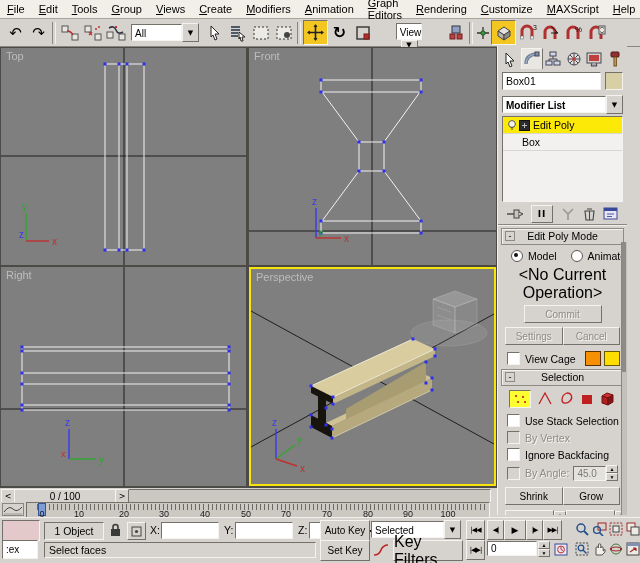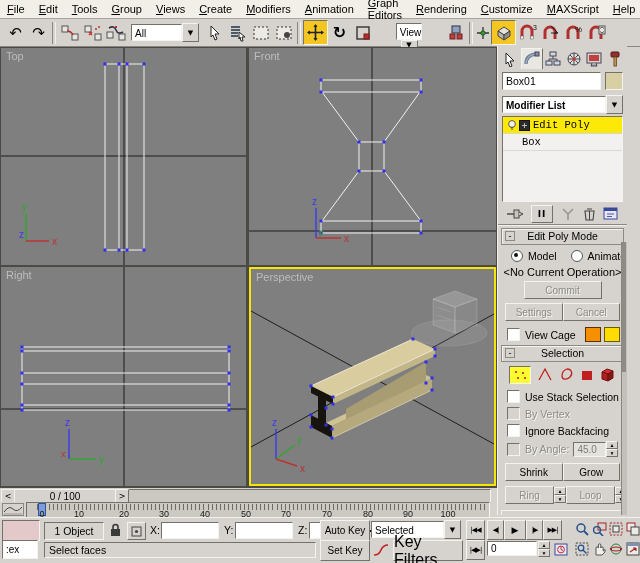--- a/index.html
+++ b/index.html
@@ -47,21 +47,21 @@
   .ro-min{position:absolute;left:3px;top:2px;width:10px;height:10px;font-size:9px;line-height:9px;text-align:center;border:1px solid #8d8a84;background:#d6d3ce;box-sizing:border-box;}
   .cb{width:11px;height:11px;background:#fff;border:1px solid;border-color:#74716b #f5f3ef #f5f3ef #74716b;flex:0 0 auto;}
   .cb.dis{background:#d6d3ce;}
   .cblabel{margin-left:5px;font-size:10.5px;}
   .radio{width:10px;height:10px;border-radius:50%;border:1px solid #5a5752;background:#fff;position:relative;flex:0 0 auto;}
   .radio.checked::after{content:"";position:absolute;left:2px;top:2px;width:4px;height:4px;border-radius:50%;background:#111;}
   .spin{width:12px;display:flex;flex-direction:column;flex:0 0 auto;}
   .spin div{height:8px;font-size:5px;display:flex;align-items:center;justify-content:center;background:#d6d3ce;border:1px solid;border-color:#f5f3ef #74716b #74716b #f5f3ef;box-sizing:border-box;}
 
   
-  #stackbox{margin:2px 4px;height:84px;background:#f2f1ef;border:1px solid;border-color:#74716b #f5f3ef #f5f3ef #74716b;overflow:hidden;font-family:Liberation Mono, monospace;}
+  #stackbox{margin:2px 4px;height:84px;background:#f2f1ef;border:1px solid;border-color:#74716b #f5f3ef #f5f3ef #74716b;overflow:hidden;}
   .stack-row{height:16px;display:flex;align-items:center;font-size:10.5px;border-bottom:1px solid #d9d7d3;}
   .stack-row.sel{background:#fde908;}
 
   
   #timeslider{position:absolute;left:0;top:488px;width:497px;height:14px;background:#d6d3ce;}
   #trackbar{position:absolute;left:0;top:502px;width:497px;height:15px;background:#d6d3ce;}
   .tick-label{position:absolute;top:7px;transform:translateX(-50%);font-size:9px;color:#1a1a1a;}
 
   
   #statusbar{position:absolute;left:0;top:517px;width:640px;height:46px;background:#d6d3ce;border-top:1px solid #f2f0ec;}
@@ -471,21 +471,21 @@
       <div class="ro-head">
         <span class="ro-min">-</span>
         <span>Edit Poly Mode</span>
       </div>
       <div class="row" style="margin:5px 0 0 10px;text-align:center;">
         <span class="radio checked"></span>
         <span class="cblabel">Model</span>
         <span class="radio" style="margin-left:14px;"></span>
         <span class="cblabel">Animate</span>
       </div>
-      <div style="text-align:center;margin-top:4px;font-size:11px;">&lt;No Current Operation&gt;</div>
+      <div style="text-align:center;margin-top:4px;font-size:16px;">&lt;No Current Operation&gt;</div>
       <div class="row" style="justify-content:center;margin-top:3px;">
         <div class="raised btn disabled" style="width:76px;height:16px;">Commit</div>
       </div>
       <div class="row" style="justify-content:space-between;margin:4px 4px 0 4px;">
         <div class="raised btn disabled" style="width:62px;height:16px;">Settings</div>
         <div class="raised btn disabled" style="width:62px;height:16px;">Cancel</div>
       </div>
       <div class="row" style="margin:6px 4px 2px 6px;">
         <span class="cb"></span>
         <span class="cblabel">View Cage</span>

